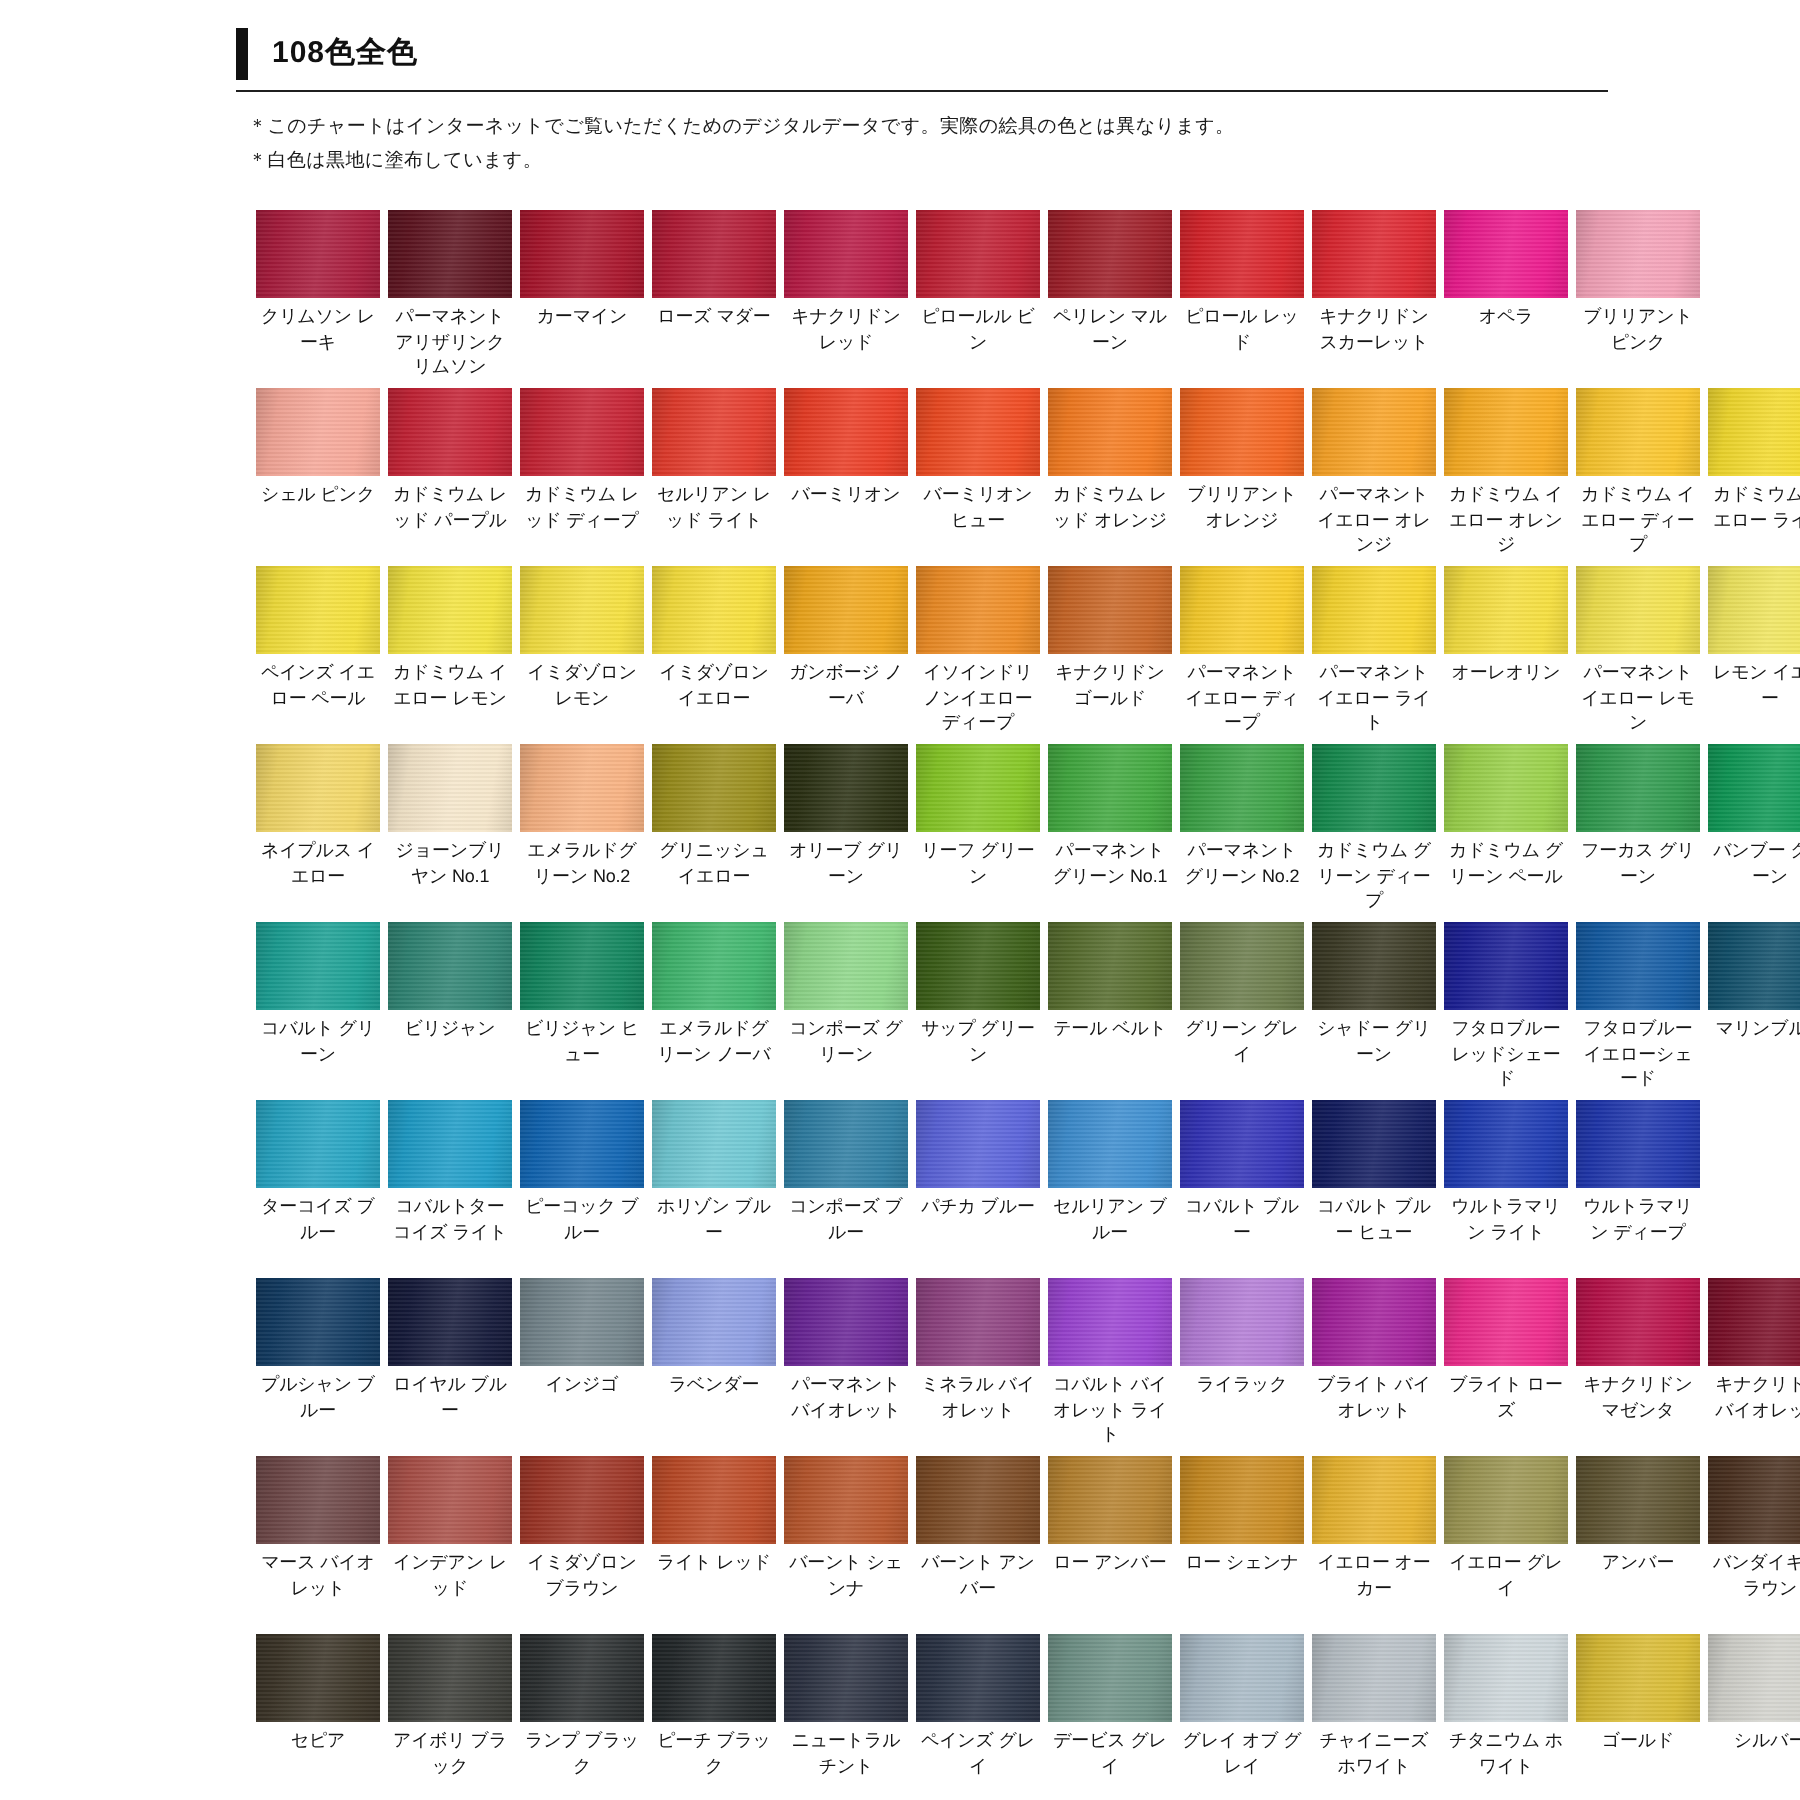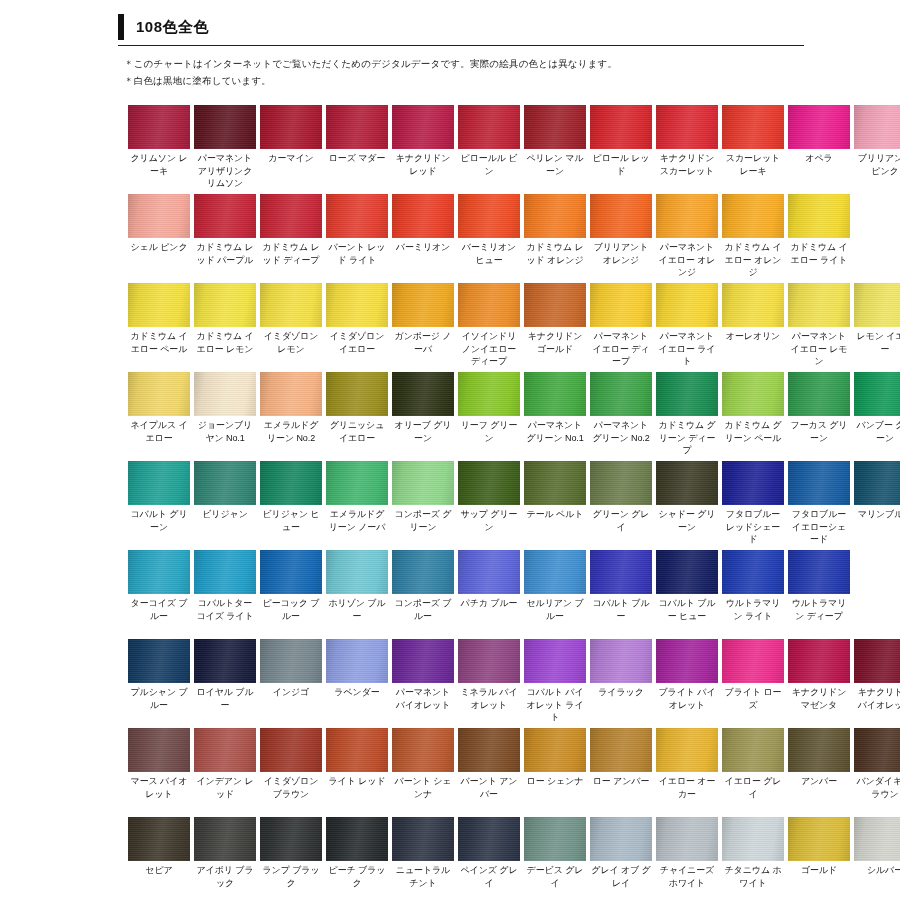--- a/index.html
+++ b/index.html
@@ -157,24 +157,20 @@
         </div>
         <div class="cell">
           <div class="swatch" style="background: linear-gradient(100deg, rgba(0, 0, 0, 0.18) 0%, rgba(0, 0, 0, 0.05) 18%, rgba(255, 255, 255, 0.1) 52%, rgba(255, 255, 255, 0.02) 80%, rgba(0, 0, 0, 0.1) 100%), rgb(216, 35, 42);"></div>
           <div class="label">ピロール レッド</div>
         </div>
         <div class="cell">
           <div class="swatch" style="background: linear-gradient(100deg, rgba(0, 0, 0, 0.18) 0%, rgba(0, 0, 0, 0.05) 18%, rgba(255, 255, 255, 0.1) 52%, rgba(255, 255, 255, 0.02) 80%, rgba(0, 0, 0, 0.1) 100%), rgb(221, 38, 48);"></div>
           <div class="label">キナクリドン スカーレット</div>
         </div>
         <div class="cell">
-          <div class="swatch" style="background: linear-gradient(100deg, rgba(0, 0, 0, 0.18) 0%, rgba(0, 0, 0, 0.05) 18%, rgba(255, 255, 255, 0.1) 52%, rgba(255, 255, 255, 0.02) 80%, rgba(0, 0, 0, 0.1) 100%), rgb(232, 54, 40);"></div>
-          <div class="label">スカーレット レーキ</div>
-        </div>
-        <div class="cell">
           <div class="swatch" style="background: linear-gradient(100deg, rgba(0, 0, 0, 0.18) 0%, rgba(0, 0, 0, 0.05) 18%, rgba(255, 255, 255, 0.1) 52%, rgba(255, 255, 255, 0.02) 80%, rgba(0, 0, 0, 0.1) 100%), rgb(236, 26, 141);"></div>
           <div class="label">オペラ</div>
         </div>
         <div class="cell">
           <div class="swatch" style="background: linear-gradient(100deg, rgba(0, 0, 0, 0.18) 0%, rgba(0, 0, 0, 0.05) 18%, rgba(255, 255, 255, 0.1) 52%, rgba(255, 255, 255, 0.02) 80%, rgba(0, 0, 0, 0.1) 100%), rgb(244, 162, 184);"></div>
           <div class="label">ブリリアント ピンク</div>
         </div>
       </div>
       <div class="row">
         <div class="cell">
@@ -184,21 +180,21 @@
         <div class="cell">
           <div class="swatch" style="background: linear-gradient(100deg, rgba(0, 0, 0, 0.18) 0%, rgba(0, 0, 0, 0.05) 18%, rgba(255, 255, 255, 0.1) 52%, rgba(255, 255, 255, 0.02) 80%, rgba(0, 0, 0, 0.1) 100%), rgb(197, 34, 53);"></div>
           <div class="label">カドミウム レッド パープル</div>
         </div>
         <div class="cell">
           <div class="swatch" style="background: linear-gradient(100deg, rgba(0, 0, 0, 0.18) 0%, rgba(0, 0, 0, 0.05) 18%, rgba(255, 255, 255, 0.1) 52%, rgba(255, 255, 255, 0.02) 80%, rgba(0, 0, 0, 0.1) 100%), rgb(198, 35, 52);"></div>
           <div class="label">カドミウム レッド ディープ</div>
         </div>
         <div class="cell">
           <div class="swatch" style="background: linear-gradient(100deg, rgba(0, 0, 0, 0.18) 0%, rgba(0, 0, 0, 0.05) 18%, rgba(255, 255, 255, 0.1) 52%, rgba(255, 255, 255, 0.02) 80%, rgba(0, 0, 0, 0.1) 100%), rgb(228, 59, 44);"></div>
-          <div class="label">バーント レッド ライト</div>
+          <div class="label">セルリアン レッド ライト</div>
         </div>
         <div class="cell">
           <div class="swatch" style="background: linear-gradient(100deg, rgba(0, 0, 0, 0.18) 0%, rgba(0, 0, 0, 0.05) 18%, rgba(255, 255, 255, 0.1) 52%, rgba(255, 255, 255, 0.02) 80%, rgba(0, 0, 0, 0.1) 100%), rgb(234, 60, 36);"></div>
           <div class="label">バーミリオン</div>
         </div>
         <div class="cell">
           <div class="swatch" style="background: linear-gradient(100deg, rgba(0, 0, 0, 0.18) 0%, rgba(0, 0, 0, 0.05) 18%, rgba(255, 255, 255, 0.1) 52%, rgba(255, 255, 255, 0.02) 80%, rgba(0, 0, 0, 0.1) 100%), rgb(239, 74, 33);"></div>
           <div class="label">バーミリオン ヒュー</div>
         </div>
         <div class="cell">
@@ -211,28 +207,32 @@
         </div>
         <div class="cell">
           <div class="swatch" style="background: linear-gradient(100deg, rgba(0, 0, 0, 0.18) 0%, rgba(0, 0, 0, 0.05) 18%, rgba(255, 255, 255, 0.1) 52%, rgba(255, 255, 255, 0.02) 80%, rgba(0, 0, 0, 0.1) 100%), rgb(249, 163, 37);"></div>
           <div class="label">パーマネント イエロー オレンジ</div>
         </div>
         <div class="cell">
           <div class="swatch" style="background: linear-gradient(100deg, rgba(0, 0, 0, 0.18) 0%, rgba(0, 0, 0, 0.05) 18%, rgba(255, 255, 255, 0.1) 52%, rgba(255, 255, 255, 0.02) 80%, rgba(0, 0, 0, 0.1) 100%), rgb(249, 172, 33);"></div>
           <div class="label">カドミウム イエロー オレンジ</div>
         </div>
         <div class="cell">
+          <div class="swatch" style="background: linear-gradient(100deg, rgba(0, 0, 0, 0.18) 0%, rgba(0, 0, 0, 0.05) 18%, rgba(255, 255, 255, 0.1) 52%, rgba(255, 255, 255, 0.02) 80%, rgba(0, 0, 0, 0.1) 100%), rgb(250, 198, 44);"></div>
+          <div class="label">カドミウム イエロー ディープ</div>
+        </div>
+        <div class="cell">
           <div class="swatch" style="background: linear-gradient(100deg, rgba(0, 0, 0, 0.18) 0%, rgba(0, 0, 0, 0.05) 18%, rgba(255, 255, 255, 0.1) 52%, rgba(255, 255, 255, 0.02) 80%, rgba(0, 0, 0, 0.1) 100%), rgb(244, 219, 45);"></div>
           <div class="label">カドミウム イエロー ライト</div>
         </div>
       </div>
       <div class="row">
         <div class="cell">
           <div class="swatch" style="background: linear-gradient(100deg, rgba(0, 0, 0, 0.18) 0%, rgba(0, 0, 0, 0.05) 18%, rgba(255, 255, 255, 0.1) 52%, rgba(255, 255, 255, 0.02) 80%, rgba(0, 0, 0, 0.1) 100%), rgb(244, 224, 58);"></div>
-          <div class="label">カドミウム イエロー ペール</div>
+          <div class="label">ペインズ イエロー ペール</div>
         </div>
         <div class="cell">
           <div class="swatch" style="background: linear-gradient(100deg, rgba(0, 0, 0, 0.18) 0%, rgba(0, 0, 0, 0.05) 18%, rgba(255, 255, 255, 0.1) 52%, rgba(255, 255, 255, 0.02) 80%, rgba(0, 0, 0, 0.1) 100%), rgb(243, 228, 63);"></div>
           <div class="label">カドミウム イエロー レモン</div>
         </div>
         <div class="cell">
           <div class="swatch" style="background: linear-gradient(100deg, rgba(0, 0, 0, 0.18) 0%, rgba(0, 0, 0, 0.05) 18%, rgba(255, 255, 255, 0.1) 52%, rgba(255, 255, 255, 0.02) 80%, rgba(0, 0, 0, 0.1) 100%), rgb(245, 224, 64);"></div>
           <div class="label">イミダゾロン レモン</div>
         </div>
         <div class="cell">
@@ -487,28 +487,28 @@
         </div>
         <div class="cell">
           <div class="swatch" style="background: linear-gradient(100deg, rgba(0, 0, 0, 0.18) 0%, rgba(0, 0, 0, 0.05) 18%, rgba(255, 255, 255, 0.1) 52%, rgba(255, 255, 255, 0.02) 80%, rgba(0, 0, 0, 0.1) 100%), rgb(184, 86, 44);"></div>
           <div class="label">バーント シェンナ</div>
         </div>
         <div class="cell">
           <div class="swatch" style="background: linear-gradient(100deg, rgba(0, 0, 0, 0.18) 0%, rgba(0, 0, 0, 0.05) 18%, rgba(255, 255, 255, 0.1) 52%, rgba(255, 255, 255, 0.02) 80%, rgba(0, 0, 0, 0.1) 100%), rgb(123, 74, 36);"></div>
           <div class="label">バーント アンバー</div>
         </div>
         <div class="cell">
+          <div class="swatch" style="background: linear-gradient(100deg, rgba(0, 0, 0, 0.18) 0%, rgba(0, 0, 0, 0.05) 18%, rgba(255, 255, 255, 0.1) 52%, rgba(255, 255, 255, 0.02) 80%, rgba(0, 0, 0, 0.1) 100%), rgb(182, 130, 47);"></div>
+          <div class="label">ロー アンバー</div>
+        </div>
+        <div class="cell">
           <div class="swatch" style="background: linear-gradient(100deg, rgba(0, 0, 0, 0.18) 0%, rgba(0, 0, 0, 0.05) 18%, rgba(255, 255, 255, 0.1) 52%, rgba(255, 255, 255, 0.02) 80%, rgba(0, 0, 0, 0.1) 100%), rgb(201, 139, 33);"></div>
           <div class="label">ロー シェンナ</div>
         </div>
         <div class="cell">
-          <div class="swatch" style="background: linear-gradient(100deg, rgba(0, 0, 0, 0.18) 0%, rgba(0, 0, 0, 0.05) 18%, rgba(255, 255, 255, 0.1) 52%, rgba(255, 255, 255, 0.02) 80%, rgba(0, 0, 0, 0.1) 100%), rgb(182, 130, 47);"></div>
-          <div class="label">ロー アンバー</div>
-        </div>
-        <div class="cell">
           <div class="swatch" style="background: linear-gradient(100deg, rgba(0, 0, 0, 0.18) 0%, rgba(0, 0, 0, 0.05) 18%, rgba(255, 255, 255, 0.1) 52%, rgba(255, 255, 255, 0.02) 80%, rgba(0, 0, 0, 0.1) 100%), rgb(232, 180, 46);"></div>
           <div class="label">イエロー オーカー</div>
         </div>
         <div class="cell">
           <div class="swatch" style="background: linear-gradient(100deg, rgba(0, 0, 0, 0.18) 0%, rgba(0, 0, 0, 0.05) 18%, rgba(255, 255, 255, 0.1) 52%, rgba(255, 255, 255, 0.02) 80%, rgba(0, 0, 0, 0.1) 100%), rgb(155, 149, 82);"></div>
           <div class="label">イエロー グレイ</div>
         </div>
         <div class="cell">
           <div class="swatch" style="background: linear-gradient(100deg, rgba(0, 0, 0, 0.18) 0%, rgba(0, 0, 0, 0.05) 18%, rgba(255, 255, 255, 0.1) 52%, rgba(255, 255, 255, 0.02) 80%, rgba(0, 0, 0, 0.1) 100%), rgb(93, 82, 48);"></div>
           <div class="label">アンバー</div>

